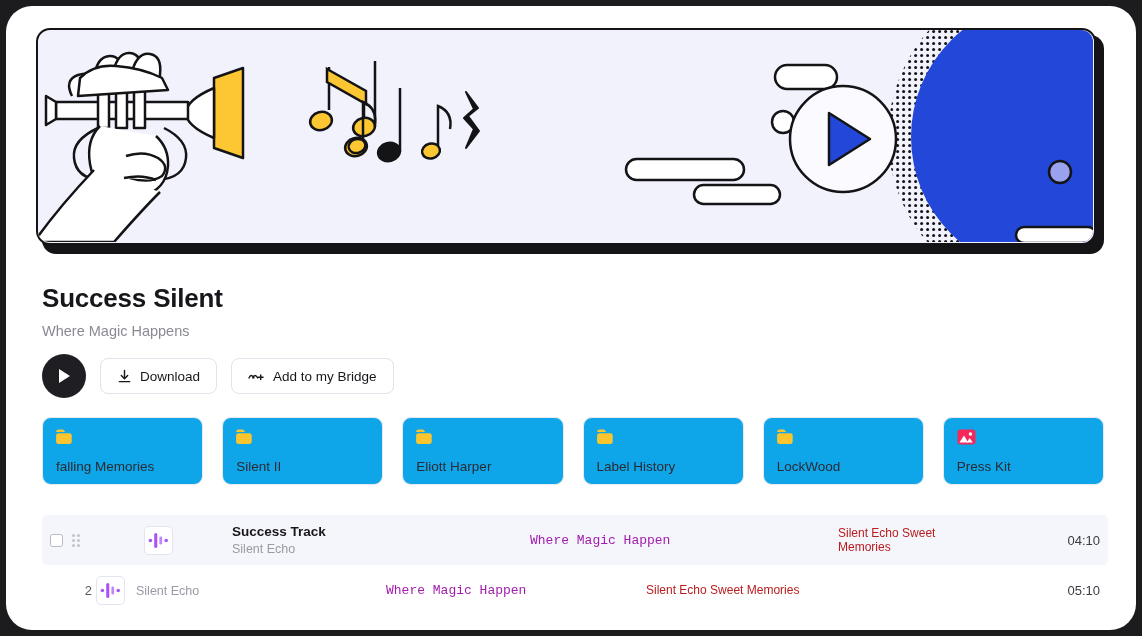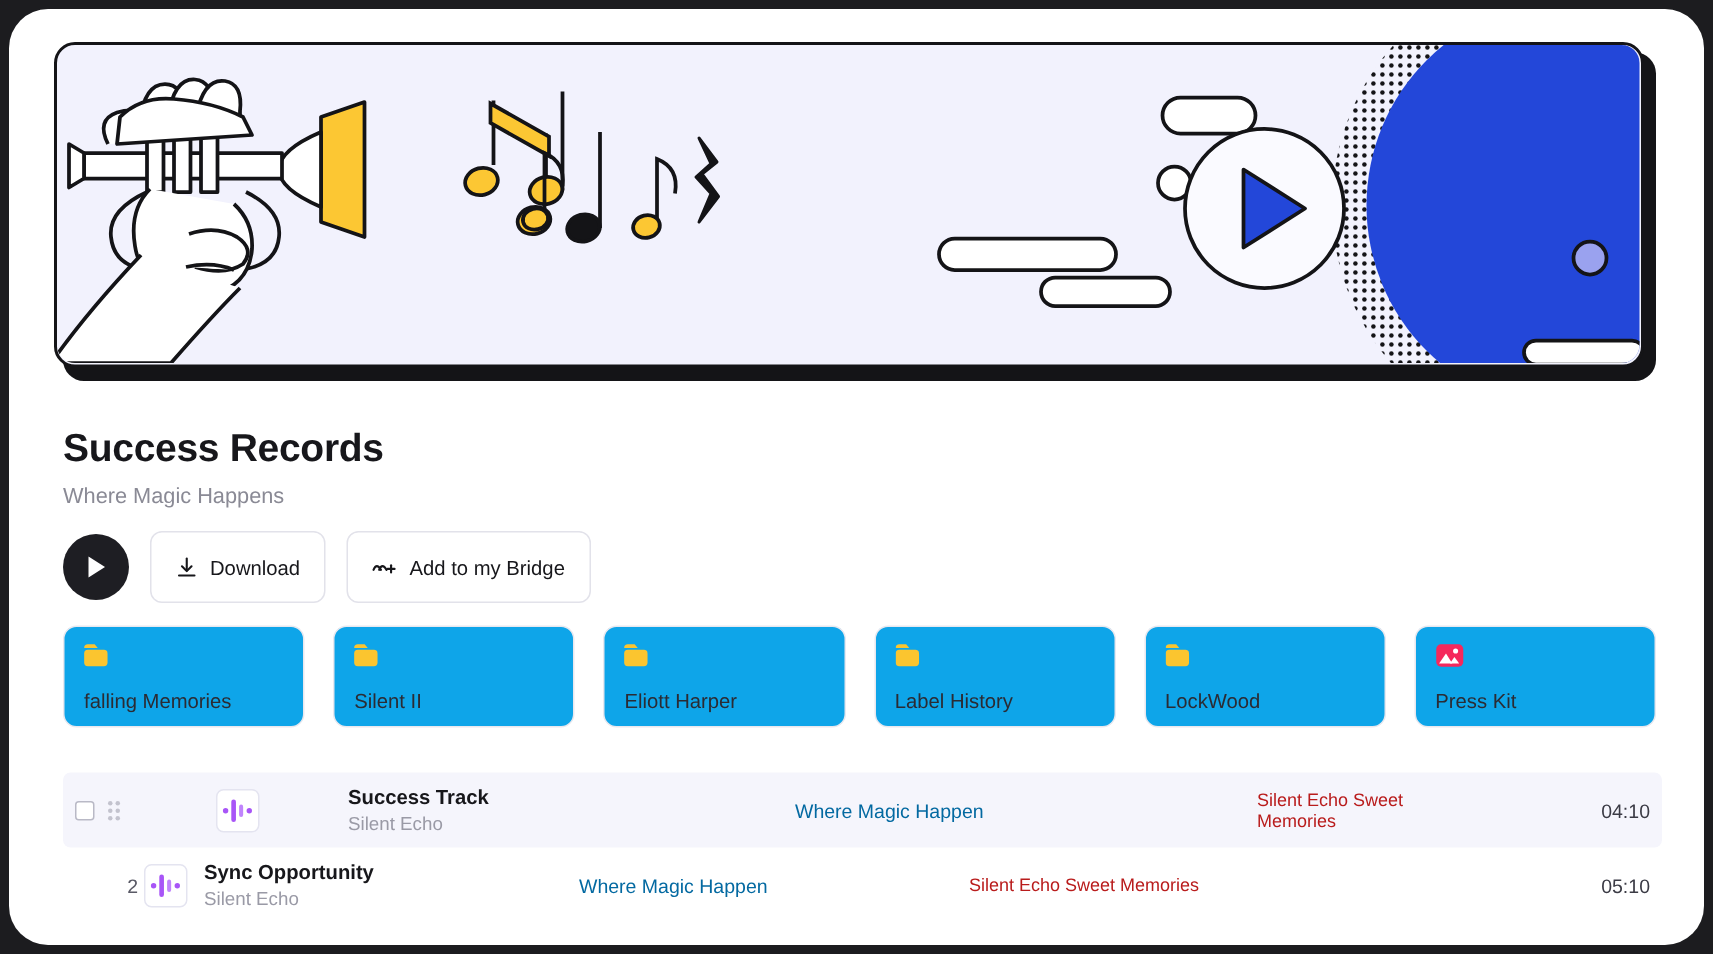--- a/index.html
+++ b/index.html
@@ -71,21 +71,21 @@
   }
   .play-circle {
     width: 44px; height: 44px;
     border-radius: 50%;
     background: #1e1e23;
     display: flex;
     align-items: center;
     justify-content: center;
   }
   .btn {
-    height: 48px;
+    height: 36px;
     padding: 0 16px;
     border: 1px solid #e2e2ea;
     border-radius: 8px;
     background: #ffffff;
     display: flex;
     align-items: center;
     gap: 8px;
     font-size: 13.5px;
     color: #17171b;
     font-family: "Liberation Sans", sans-serif;
@@ -181,21 +181,22 @@
   .meta-sub {
     font-size: 12.5px;
     color: #9a9aa6;
     line-height: 16px;
     margin-top: 1px;
   }
   .cell-album {
     width: 260px;
     flex: none;
     font-size: 13px;
-    color: #0369a1;
+    color: #a21caf;
+    font-family: Liberation Mono, monospace;
   }
   .cell-desc {
     flex: 1 1 auto;
     font-size: 12px;
     color: #b91c1c;
   }
   .cell-time {
     width: 70px;
     flex: none;
     text-align: right;
@@ -287,21 +288,21 @@
             <path d="M86 148 Q104 144 118 150"></path>
 
             <path d="M56 140 Q20 178 -4 212 L76 212 Q104 180 122 162" fill="#ffffff"></path>
           </g>
         </g>
       </svg>
     </div>
   </div>
 
   <div class="title-wrap">
-    <div class="page-title">Success Records</div>
+    <div class="page-title">Success Silent</div>
     <div class="page-subtitle">Where Magic Happens</div>
   </div>
 
   <div class="actions">
     <div class="play-circle">
       <svg width="14" height="16" viewBox="0 0 14 16">
         <path d="M2 1 L13 8 L2 15 Z" fill="#ffffff"></path>
       </svg>
     </div>
 
@@ -416,21 +417,20 @@
       </div>
       <div class="thumb">
         <svg width="21" height="17" viewBox="0 0 21 17">
           <circle cx="2.4" cy="8.5" r="1.8" fill="#a855f7"></circle>
           <rect x="6.2" y="1" width="3.1" height="15" rx="1.55" fill="#a855f7"></rect>
           <rect x="11.4" y="4.4" width="2.7" height="8.2" rx="1.35" fill="#c084fc"></rect>
           <circle cx="18.2" cy="8.5" r="1.8" fill="#a855f7"></circle>
         </svg>
       </div>
       <div class="meta">
-        <div class="meta-title">Sync Opportunity</div>
         <div class="meta-sub">Silent Echo</div>
       </div>
       <div class="cell-album">Where Magic Happen</div>
       <div class="cell-desc">Silent Echo Sweet Memories</div>
       <div class="cell-time">05:10</div>
     </div>
 
   </div>
 
 </div>

